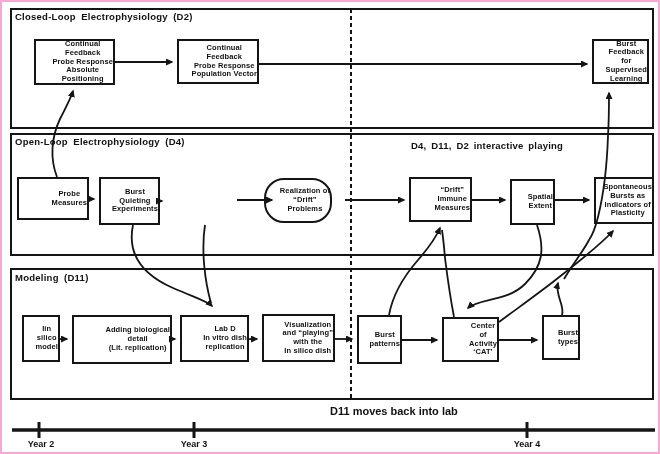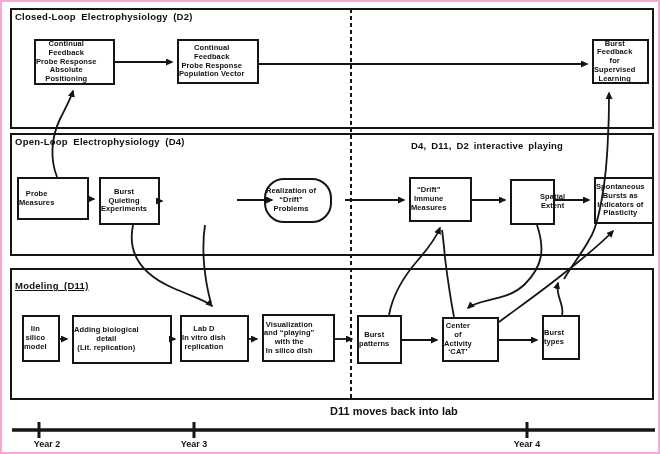--- a/index.html
+++ b/index.html
@@ -16,21 +16,21 @@
   .lane-title{
     position:absolute;font-weight:bold;font-size:9.5px;letter-spacing:.25px;
     word-spacing:2.5px;color:#111;white-space:nowrap;
   }
   .annotation{
     position:absolute;font-weight:bold;font-size:9.5px;letter-spacing:.2px;
     word-spacing:2px;text-align:center;white-space:nowrap;
   }
   .node{
     position:absolute;border:2px solid #151515;background:#fff;
-    box-sizing:border-box;display:flex;align-items:center;justify-content:flex-start;
+    box-sizing:border-box;display:flex;align-items:center;justify-content:flex-end;
     z-index:3;
   }
   .node span{
     display:block;font-weight:bold;font-size:7.5px;line-height:1.16;
     text-align:center;white-space:pre-line;color:#111;letter-spacing:0.1px;
   }
   svg.overlay{position:absolute;left:0;top:0;z-index:4;pointer-events:none;}
   svg.underlay{position:absolute;left:0;top:0;z-index:1;pointer-events:none;}
   .tl-label{
     position:absolute;font-weight:bold;font-size:9px;text-align:center;
@@ -44,21 +44,21 @@
 <body>
 
 <div id="stage">
 
   <div class="lane" style="left:8px;top:6px;width:644px;height:121px;"></div>
   <div class="lane" style="left:8px;top:131px;width:644px;height:123px;"></div>
   <div class="lane" style="left:8px;top:266px;width:644px;height:132px;"></div>
 
   <div class="lane-title" style="left:13px;top:9px;">Closed-Loop Electrophysiology (D2)</div>
   <div class="lane-title" style="left:13px;top:134px;">Open-Loop Electrophysiology (D4)</div>
-  <div class="lane-title" style="left:13px;top:278px;text-decoration:underline;">Modeling (D11)</div>
+  <div class="lane-title" style="left:13px;top:270px;">Modeling (D11)</div>
   <div class="annotation" style="left:390px;top:138px;width:190px;">D4, D11, D2 interactive playing</div>
 
   <svg class="underlay" width="660" height="454">
     <line x1="349" y1="7" x2="349" y2="397" stroke="#151515" stroke-width="2" stroke-dasharray="4 3"></line>
   </svg>
 
   <div class="node" style="left:32px;top:37px;width:81px;height:46px;">
       <span>Continual
 Feedback
 Probe Response
@@ -182,17 +182,17 @@
     </g>
   </svg>
 
   <svg class="underlay" width="660" height="454" style="z-index:2;">
     <line x1="10" y1="428" x2="653" y2="428" stroke="#151515" stroke-width="3.5"></line>
     <line x1="37" y1="420" x2="37" y2="436" stroke="#151515" stroke-width="3"></line>
     <line x1="192" y1="420" x2="192" y2="436" stroke="#151515" stroke-width="3"></line>
     <line x1="525" y1="420" x2="525" y2="436" stroke="#151515" stroke-width="3"></line>
   </svg>
   <div class="tl-caption" style="left:328px;top:403px;">D11 moves back into lab</div>
-  <div class="tl-label" style="left:20px;top:437px;width:50px;">Year 2</div>
+  <div class="tl-label" style="left:14px;top:437px;width:50px;">Year 2</div>
   <div class="tl-label" style="left:167px;top:437px;width:50px;">Year 3</div>
   <div class="tl-label" style="left:500px;top:437px;width:50px;">Year 4</div>
 
 </div>
 
 </body></html>

